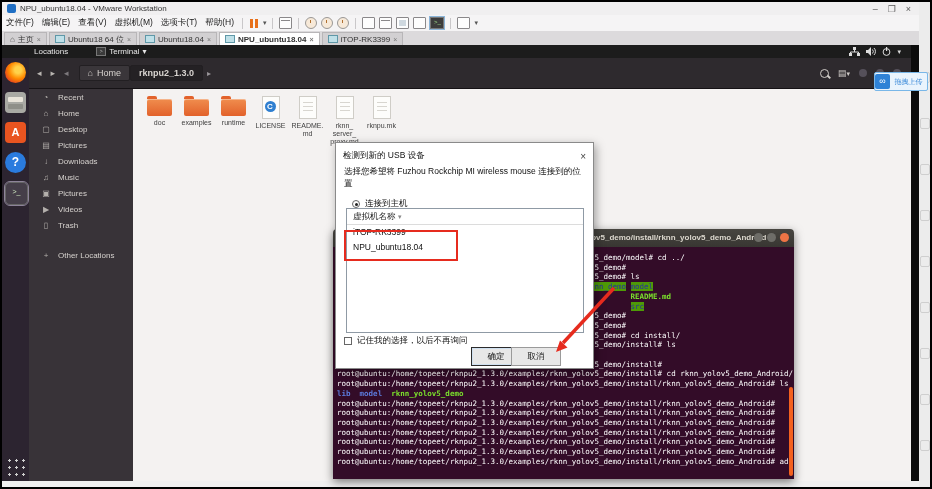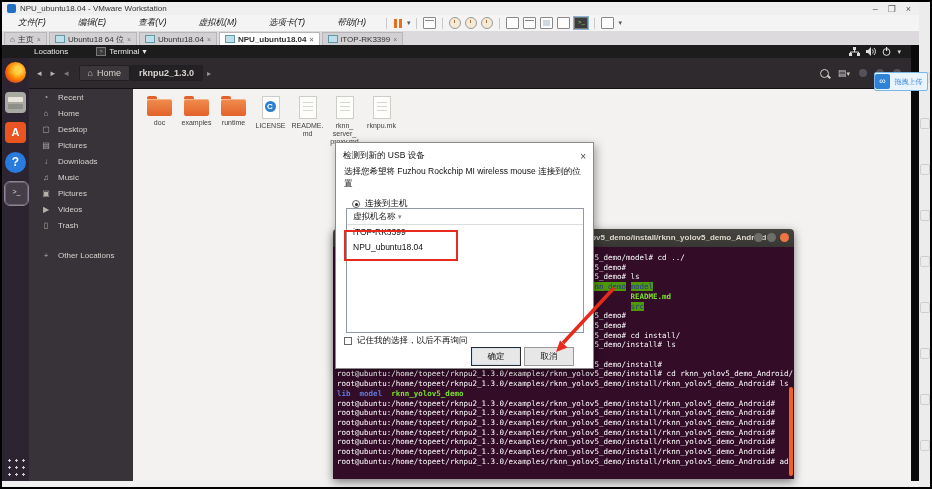--- a/index.html
+++ b/index.html
@@ -4,21 +4,21 @@
 <style>
   html,body{margin:0;padding:0;}
   body{width:932px;height:489px;background:#000;position:relative;overflow:hidden;
        font-family:"Liberation Sans",sans-serif;-webkit-font-smoothing:antialiased;}
   .abs{position:absolute;}
   
   .vm-titlebar{left:2px;top:2px;width:917px;height:13px;background:#f0eff0;display:flex;align-items:center;font-size:8px;color:#333;}
   .vm-appicon{width:9px;height:9px;background:#1f6fc4;border-radius:2px;margin:0 4px 0 5px;display:inline-block;}
   .vm-ctrls{margin-left:auto;display:flex;gap:10px;padding-right:8px;color:#555;font-size:9px;}
   .vm-menubar{left:2px;top:15px;width:917px;height:16px;background:#f5f4f5;display:flex;align-items:center;font-size:8.5px;color:#222;}
-  .vm-menu{padding:0 16px;cursor:default;font-style:italic;}
+  .vm-menu{padding:0 4px;cursor:default;}
   .tb-sep{width:1px;height:11px;background:#c9c7c9;margin:0 4px;}
   .tb-ico{width:11px;height:10px;border:1px solid #8a888a;border-radius:1px;margin:0 2px;background:#fdfdfd;display:inline-block;position:relative;}
   .tb-ico.fill:after{content:"";position:absolute;inset:2px;background:#cfd8df;}
   .tb-ico.line:after{content:"";position:absolute;left:1px;right:1px;top:2px;border-top:1px solid #8a888a;}
   .tb-clock{width:10px;height:10px;border-radius:50%;border:1px solid #9a9896;margin:0 2px;position:relative;background:#f7e9d8;}
   .tb-clock:after{content:"";position:absolute;left:4px;top:2px;width:1px;height:3px;background:#b07030;}
   .tb-pause{display:flex;gap:2px;margin:0 3px;}
   .tb-pause i{width:3px;height:9px;background:#e8701a;display:block;}
   .tb-caret{font-size:7px;color:#555;margin:0 2px;}
   .tb-console{width:12px;height:10px;background:#3c3c3c;border:1px solid #777;margin:0 2px;color:#9fe08a;font-size:6px;line-height:9px;text-align:center;outline:1px solid #8ab4d8;}
@@ -371,21 +371,21 @@
     <div id="vm-rows">
         <div class="vm-row">iTOP-RK3399</div>
         <div class="vm-row">NPU_ubuntu18.04</div>
       </div>
   </div>
   <div class="chk-row">
     <span class="chk"></span>
     <span>记住我的选择，以后不再询问</span>
   </div>
   <div class="btn primary" style="left:135px">确定</div>
-  <div class="btn" style="left:188px">取消</div>
+  <div class="btn" style="left:175px">取消</div>
 </div>
 
 <div class="abs anno-rect"></div>
 <svg class="abs anno-arrow">
   <line x1="614" y1="288" x2="563" y2="343" stroke="#e62b1e" stroke-width="3.5"></line>
   <polygon points="556,352 567.5,347.5 560,340.5" fill="#e62b1e"></polygon>
 </svg>
 
 <div class="abs badge">
   <span class="badge-logo">∞</span>

